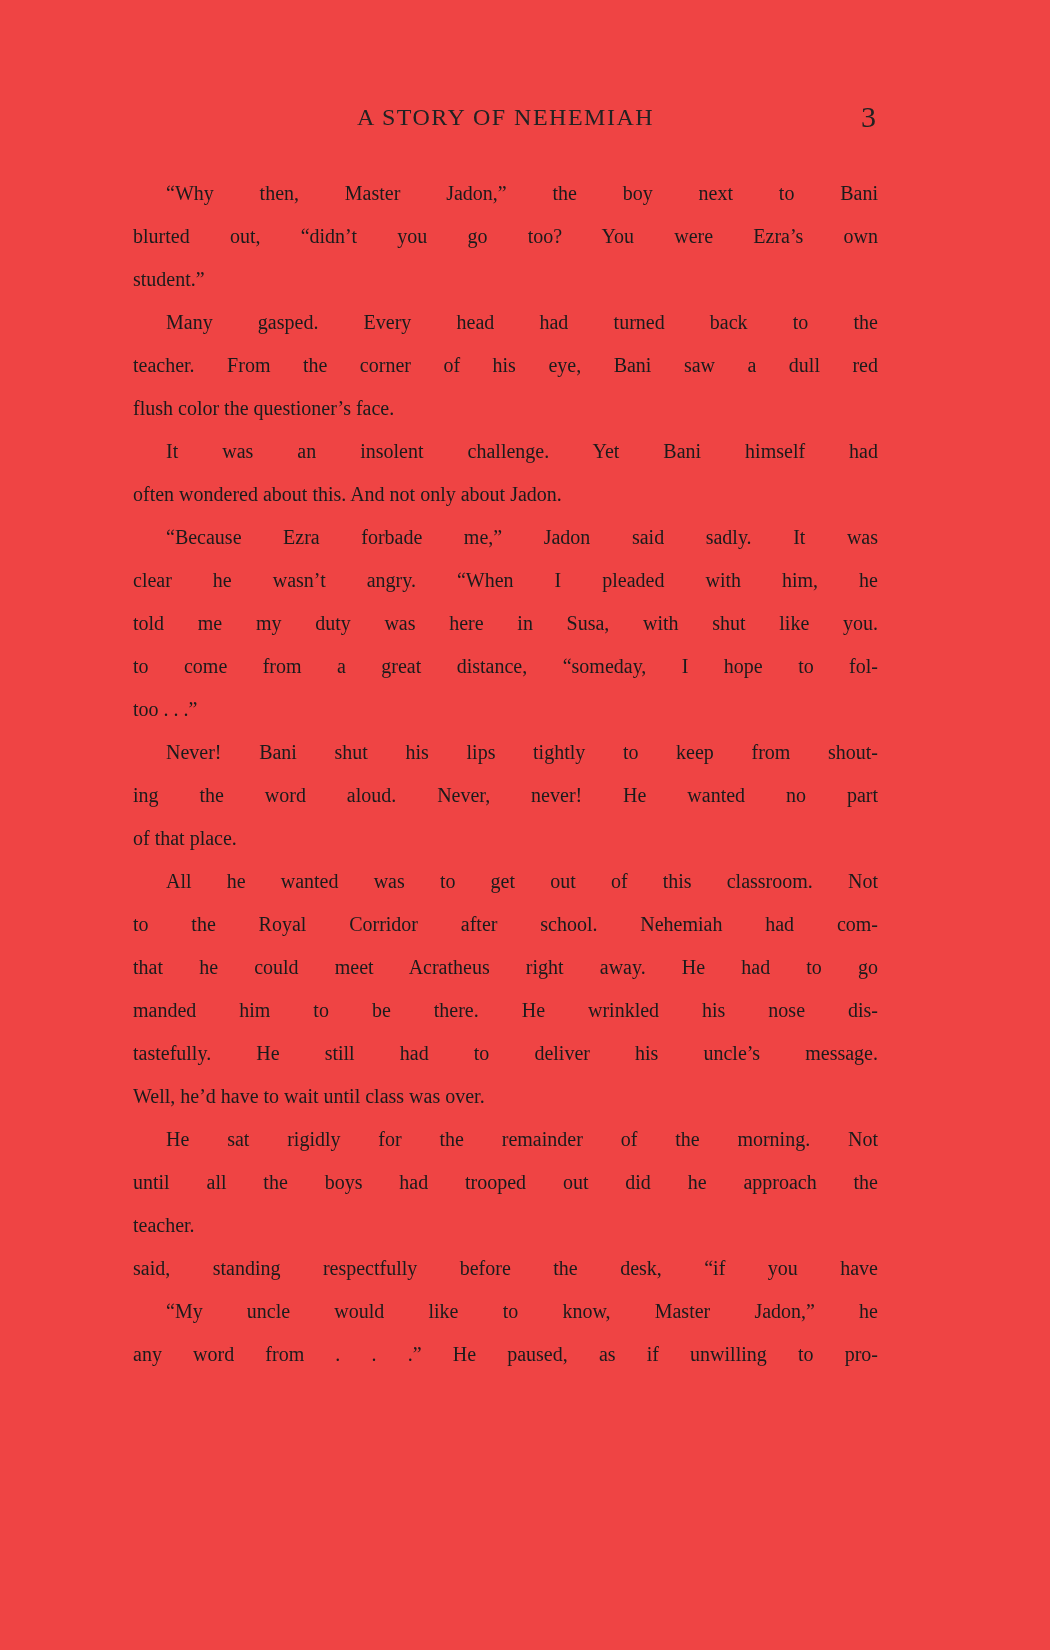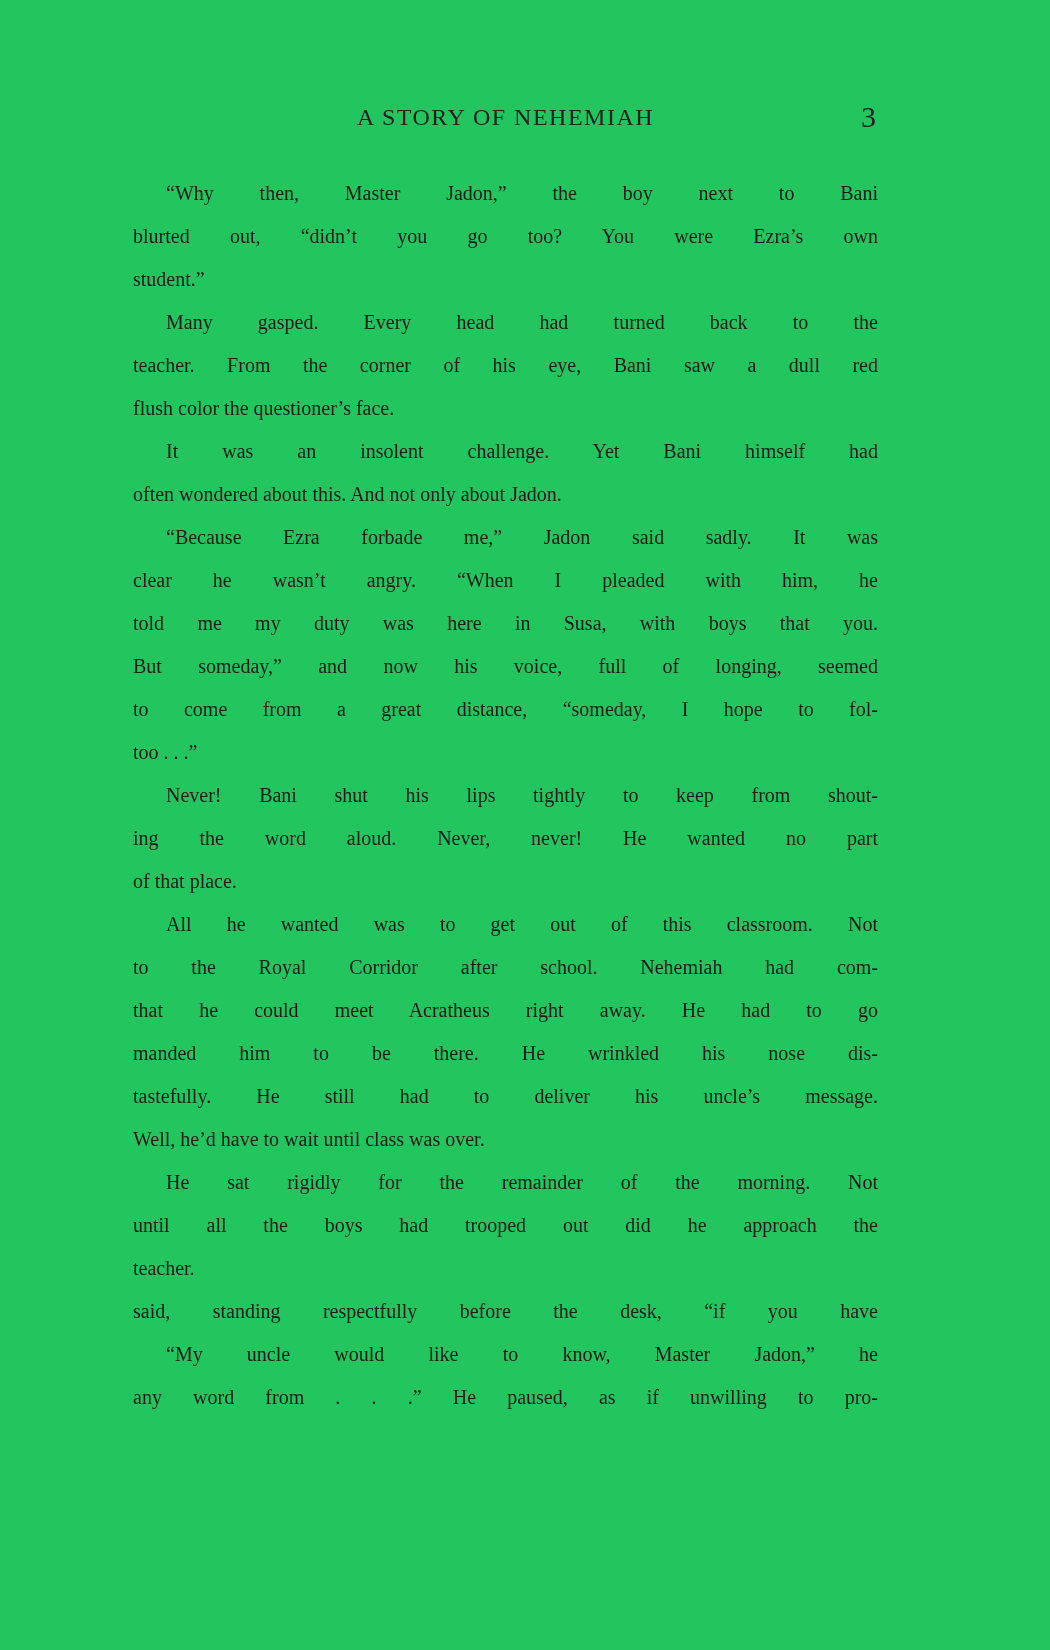--- a/index.html
+++ b/index.html
@@ -4,21 +4,21 @@
 <style>
   html, body {
     margin: 0;
     padding: 0;
     background: #ffffff;
   }
   .page {
     position: relative;
     width: 1050px;
     height: 1650px;
-    background: #22c55e;
+    background: #ef4444;
     font-family: "Liberation Serif", "DejaVu Serif", serif;
     color: #1b1b1b;
     overflow: hidden;
   }
   .running-header {
     position: absolute;
     top: 104px;
     left: 133px;
     width: 745px;
     height: 36px;
@@ -81,22 +81,21 @@
         <div class="line">teacher. From the corner of his eye, Bani saw a dull red</div>
         <div class="line lastline">flush color the questioner’s face.</div>
       </div>
       <div class="para">
         <div class="line firstline">It was an insolent challenge. Yet Bani himself had</div>
         <div class="line lastline">often wondered about this. And not only about Jadon.</div>
       </div>
       <div class="para">
         <div class="line firstline">“Because Ezra forbade me,” Jadon said sadly. It was</div>
         <div class="line">clear he wasn’t angry. “When I pleaded with him, he</div>
-        <div class="line">told me my duty was here in Susa, with boys that you.</div>
-        <div class="line">But someday,” and now his voice, full of longing, seemed</div>
+        <div class="line">told me my duty was here in Susa, with shut like you.</div>
         <div class="line">to come from a great distance, “someday, I hope to fol-</div>
         <div class="line lastline">too . . .”</div>
       </div>
       <div class="para">
         <div class="line firstline">Never! Bani shut his lips tightly to keep from shout-</div>
         <div class="line">ing the word aloud. Never, never! He wanted no part</div>
         <div class="line lastline">of that place.</div>
       </div>
       <div class="para">
         <div class="line firstline">All he wanted was to get out of this classroom. Not</div>

